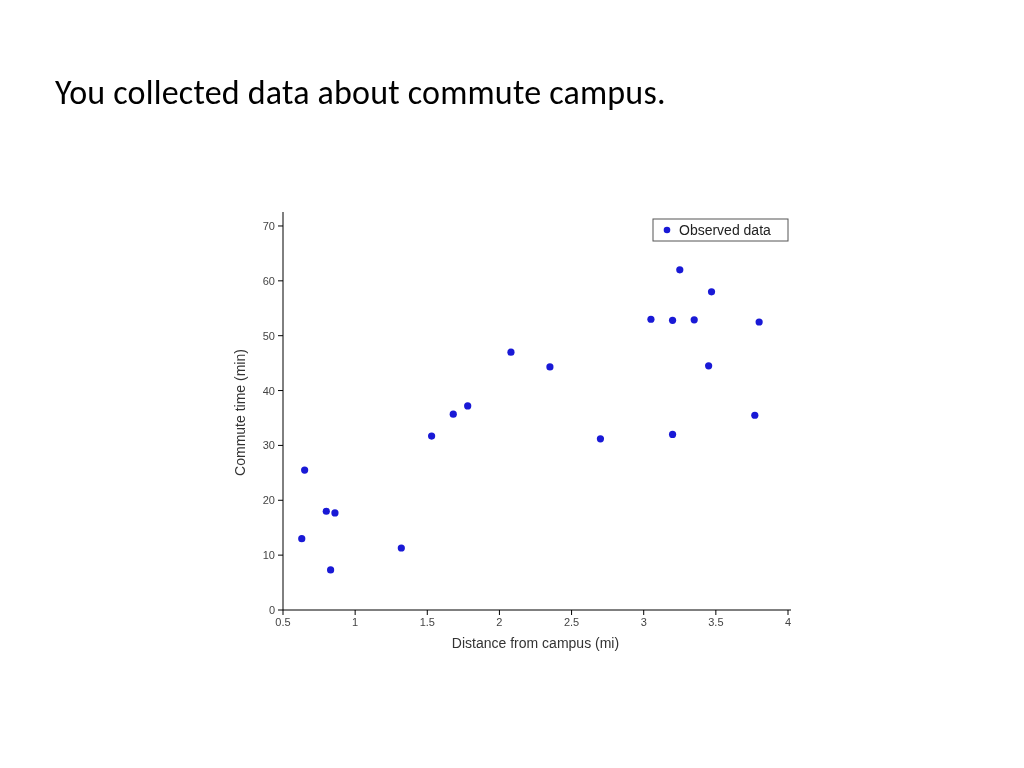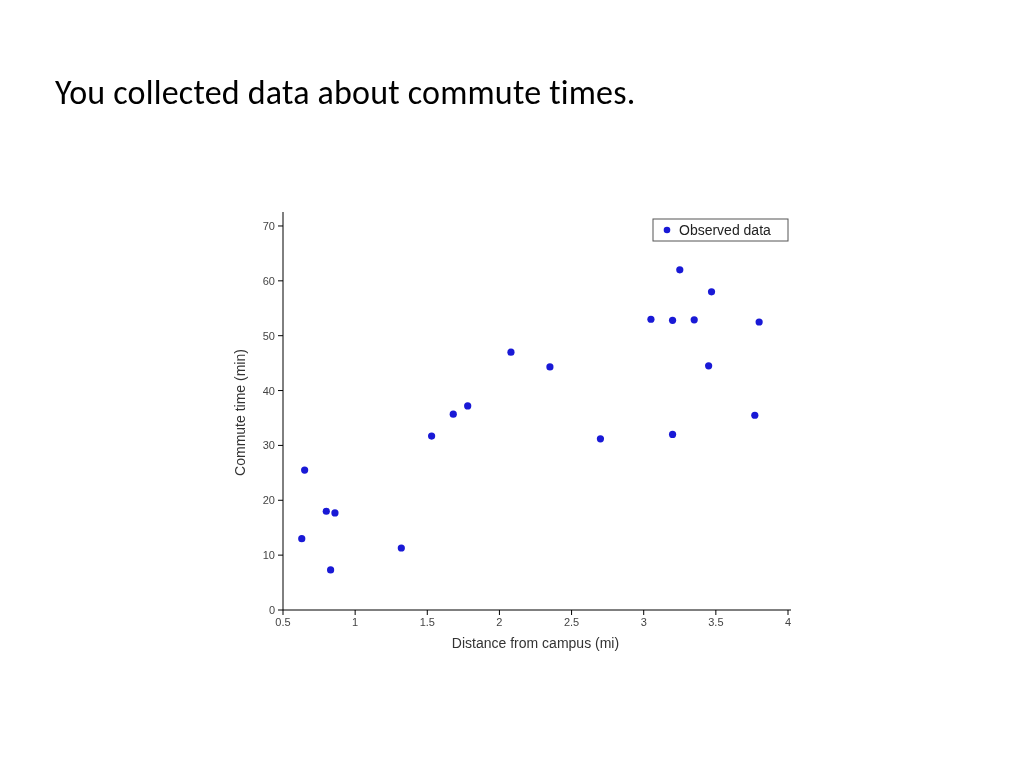--- a/index.html
+++ b/index.html
@@ -39,21 +39,21 @@
   .axis-label { font-family: Helvetica, Arial, sans-serif; font-size: 14px; fill: #333; }
   .legend-box { fill: none; stroke: #555; stroke-width: 1; }
   .legend-text { font-family: Helvetica, Arial, sans-serif; font-size: 14px; fill: #222; }
   .point { fill: #1919d6; }
 </style>
 </head>
 <body>
 
 <div class="slide">
 
-  <div class="title">You collected data about commute times.</div>
+  <div class="title">You collected data about commute campus.</div>
 
   <div class="chart-wrap">
     <svg id="chart-svg" viewBox="0 0 585 480" width="585" height="480">
 
       <g id="plot-area"></g>
 
       <g id="axes">
           <line class="axis-line" x1="55" y1="22" x2="55" y2="420"></line>
           <line class="axis-line" x1="55" y1="420" x2="563" y2="420"></line>
           <line class="tick" x1="55" y1="420" x2="50" y2="420"></line>

